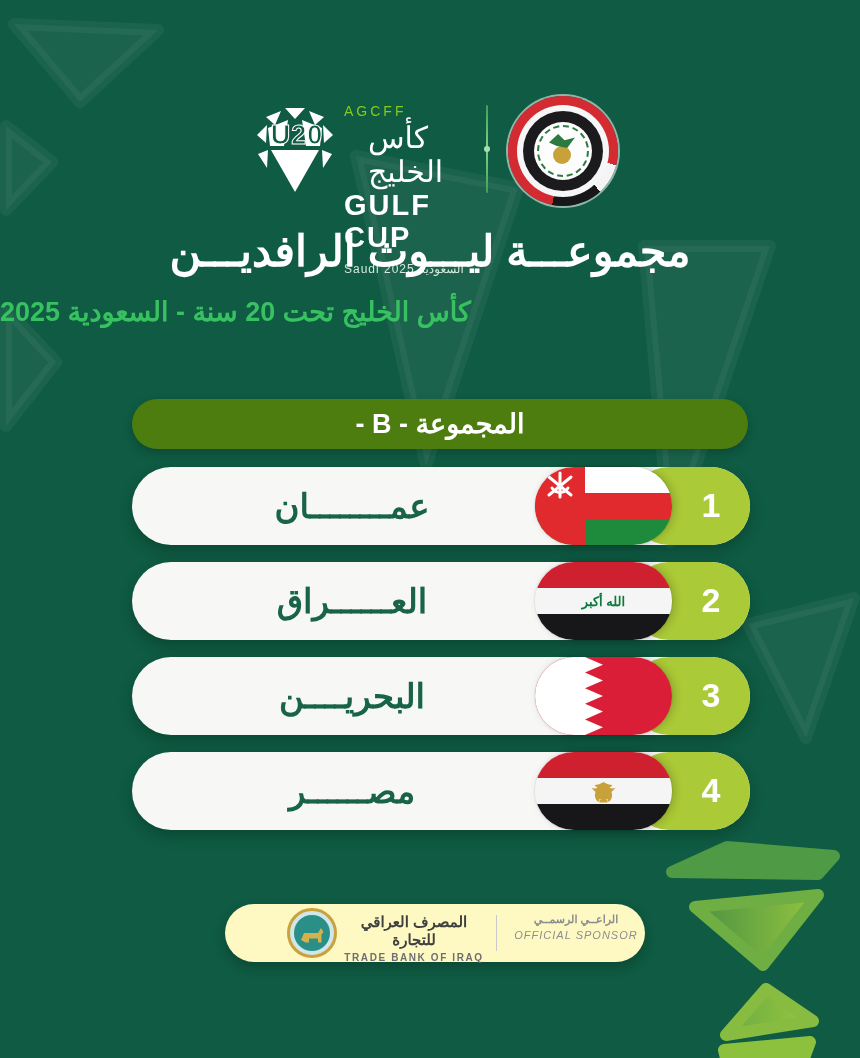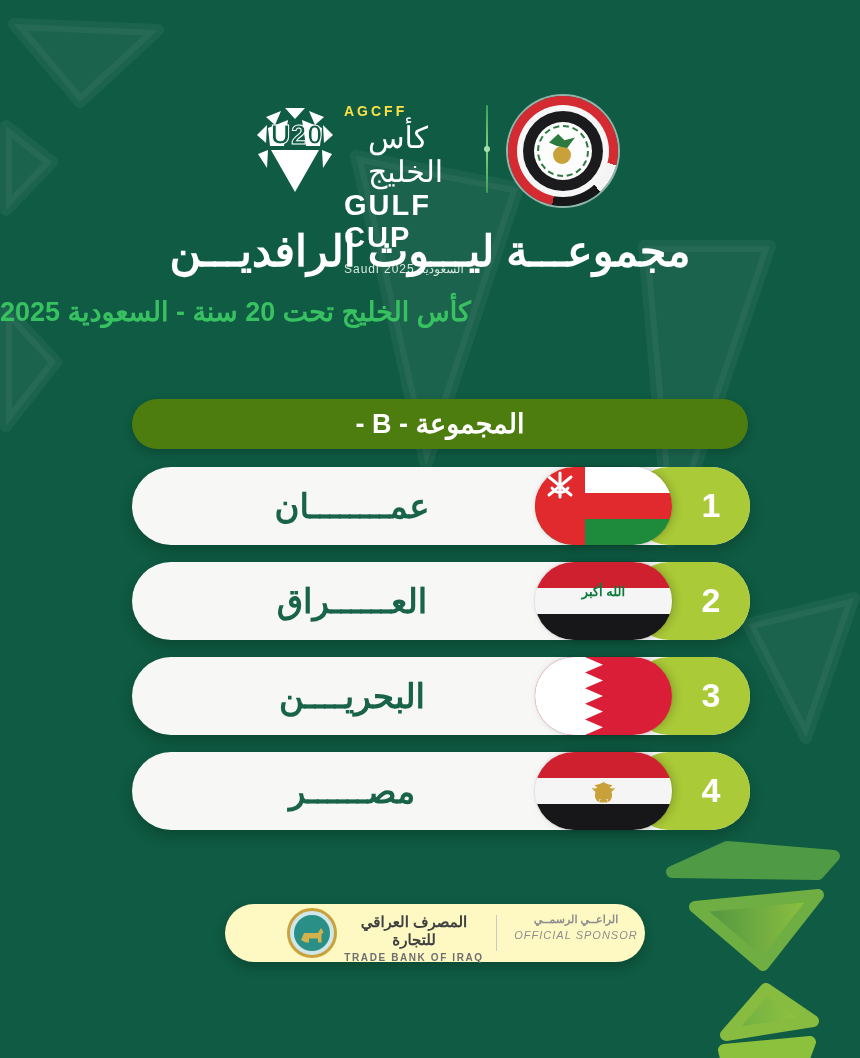--- a/index.html
+++ b/index.html
@@ -7,21 +7,21 @@
     position:relative; width:860px; height:1058px; overflow:hidden;
     background:#0f5b43;
     font-family:"Liberation Sans", sans-serif;
   }
   .bg-shapes{position:absolute;inset:0;width:860px;height:1058px;}
 
   
   .header{position:absolute;left:0;top:0;width:860px;height:220px;}
   .ball-logo{position:absolute;left:254px;top:104px;width:86px;height:96px;}
   .tcup-text{position:absolute;left:344px;top:103px;width:150px;text-align:left;color:#fff;}
-  .agcff{font-size:14px;font-weight:bold;letter-spacing:3px;color:#fde047;}
+  .agcff{font-size:14px;font-weight:normal;letter-spacing:3px;color:#84cc16;}
   .cup-ar{font-size:30px;font-weight:normal;line-height:34px;margin-top:2px;margin-left:24px;}
   .cup-en{font-size:29px;font-weight:800;letter-spacing:2px;line-height:32px;}
   .edition{font-size:12px;color:#d6e9dd;letter-spacing:1px;margin-top:9px;}
   .header-divider{position:absolute;left:486px;top:105px;width:2px;height:88px;border-radius:2px;
     background:linear-gradient(#3f9e57,#7fd28c,#3f9e57);}
   .header-divider::after{content:"";position:absolute;left:-2px;top:41px;width:6px;height:6px;border-radius:50%;background:#a5e0ae;}
 
   .fa-logo{position:absolute;left:508px;top:96px;width:110px;height:110px;}
   .fa-ring,.fa-white,.fa-black,.fa-center{position:absolute;border-radius:50%;}
   .fa-ring{inset:0;background:conic-gradient(from 15deg,#d42b33 0 25%,#f4f4f4 25% 34%,#17171a 34% 49%,#d42b33 49% 100%);box-shadow:0 0 0 2px rgba(255,255,255,.55);}
@@ -49,21 +49,21 @@
     background:#f7f8f6;box-shadow:0 6px 14px rgba(0,25,15,.28);}
   .row-1{top:467px}.row-2{top:562px}.row-3{top:657px}.row-4{top:752px}
   .rank-cap{position:absolute;right:0;top:0;width:120px;height:78px;border-radius:39px;background:#abca37;}
   .rank-num{position:absolute;right:22px;top:50%;transform:translateY(-52%);width:34px;text-align:center;
     color:#fff;font-size:34px;font-weight:800;}
   .team-name{position:absolute;left:20px;top:0;width:400px;height:78px;display:flex;align-items:center;
     justify-content:center;color:#186349;font-size:34px;font-weight:bold;direction:rtl;}
   .flag{position:absolute;right:78px;top:0;width:137px;height:78px;border-radius:39px;overflow:hidden;
     box-shadow:0 0 0 1px rgba(0,0,0,.06),3px 0 8px rgba(0,0,0,.18);}
   .flag svg{display:block;width:137px;height:78px;}
-  .iraq-script{position:absolute;left:0;top:16px;width:137px;height:26px;display:flex;align-items:center;
+  .iraq-script{position:absolute;left:0;top:26px;width:137px;height:26px;display:flex;align-items:center;
     justify-content:center;color:#0a7a3d;font-size:13px;font-weight:bold;direction:rtl;}
 
   
   .sponsor-pill{position:absolute;left:225px;top:904px;width:420px;height:58px;border-radius:29px;
     background:#fef9c3;box-shadow:0 5px 12px rgba(0,25,15,.28);}
   .tbi-logo{position:absolute;left:62px;top:4px;width:50px;height:50px;border-radius:50%;
     background:#cfe7ea;border:3px solid #c9a23c;box-sizing:border-box;}
   .tbi-inner{position:absolute;inset:4px;border-radius:50%;background:#2a8f86;}
   .bank-text{position:absolute;left:118px;top:9px;width:142px;text-align:center;}
   .bank-ar{font-size:15px;font-weight:bold;color:#3f4040;direction:rtl;}

